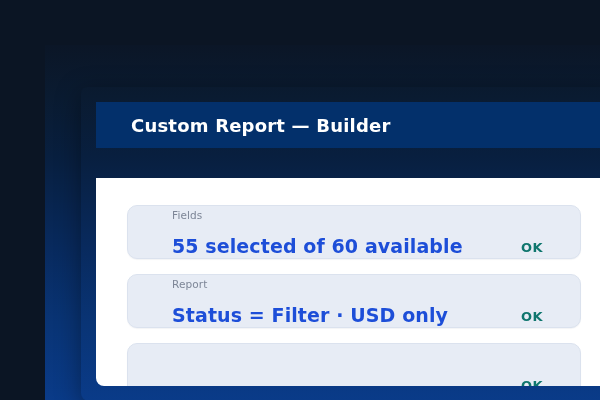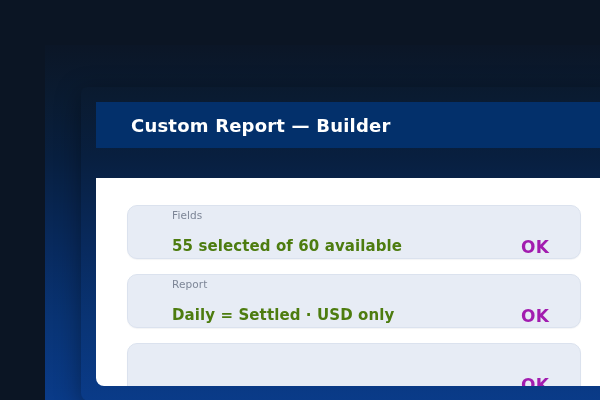--- a/index.html
+++ b/index.html
@@ -85,36 +85,36 @@
 
   .card-label {
     font-size:10.5px;
     color:#7d8697;
     line-height:13px;
     letter-spacing:0.1px;
     white-space:nowrap;
   }
 
   .card-value {
-    font-size:15px;
+    font-size:19px;
     font-weight:bold;
-    color:#4d7c0f;
+    color:#1d4ed8;
     line-height:19px;
     letter-spacing:0.1px;
     white-space:nowrap;
   }
 
   .card-status {
     position:absolute;
     left:378px;
     top:50%;
     transform:translateY(-50%);
-    font-size:17px;
+    font-size:13px;
     font-weight:bold;
-    color:#a21caf;
+    color:#0f766e;
     letter-spacing:0.4px;
   }
 </style>
 </head>
 <body>
 
 <div class="bg"></div>
 
 <div class="window">
 
@@ -128,21 +128,21 @@
       <div class="card-text">
         <div class="card-label">Fields</div>
         <div class="card-value">55 selected of 60 available</div>
       </div>
       <div class="card-status">OK</div>
     </div>
 
     <div class="card">
       <div class="card-text">
         <div class="card-label">Report</div>
-        <div class="card-value">Daily = Settled  ·  USD only</div>
+        <div class="card-value">Status = Filter  ·  USD only</div>
       </div>
       <div class="card-status">OK</div>
     </div>
 
     <div class="card">
       <div class="card-status">OK</div>
     </div>
 
     <div class="card">
       <div class="card-text">

